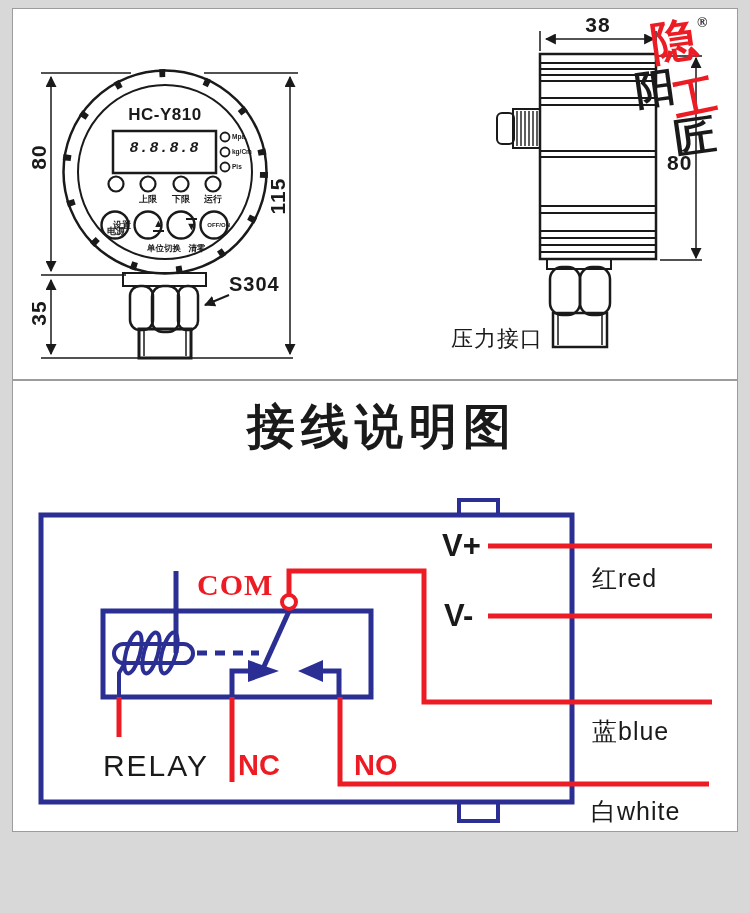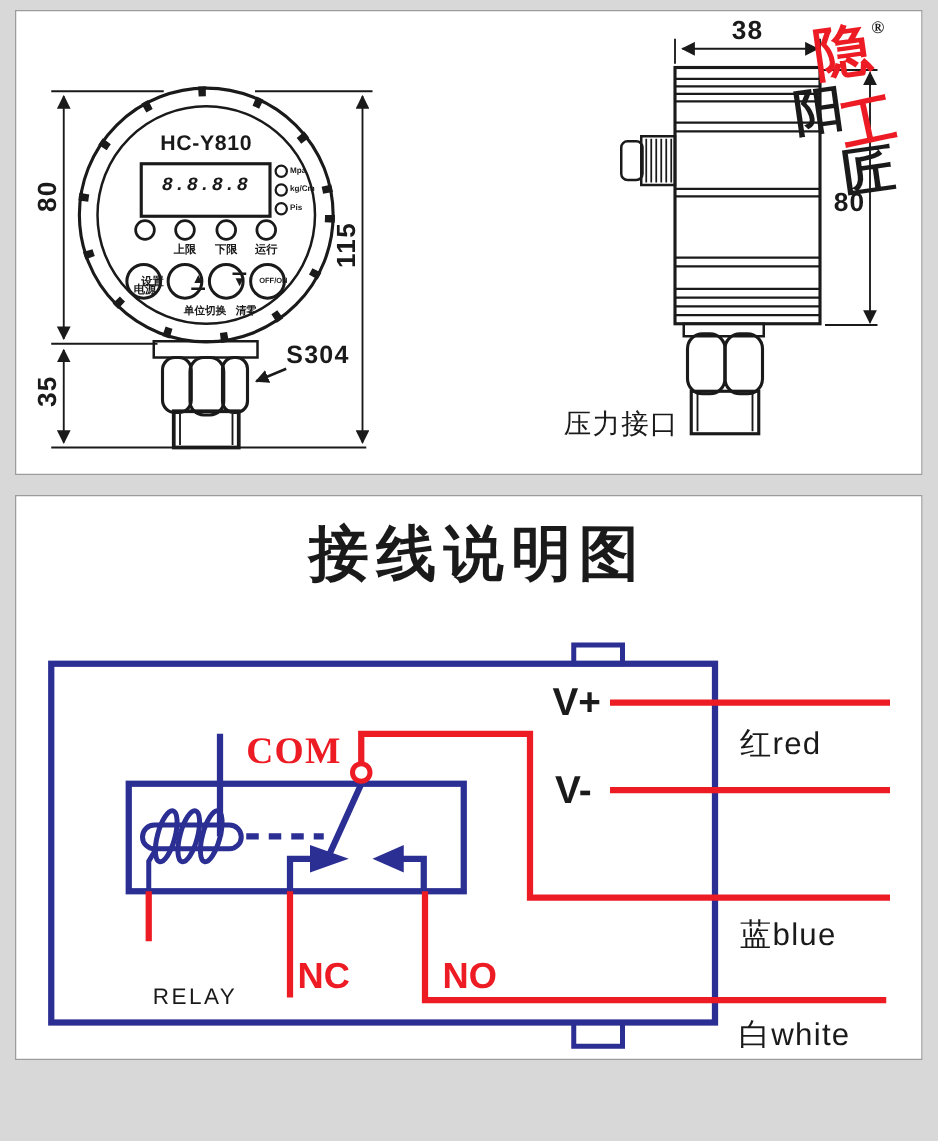--- a/index.html
+++ b/index.html
@@ -4,21 +4,21 @@
 <style>
   :root { --red:#ed1c24; --blue:#2b2e92; --ink:#1a1a1a; }
   html,body { margin:0; padding:0; background:#d8d8d8; }
   #page {
     position:relative; width:750px; height:913px; background:#d8d8d8;
     font-family:"Liberation Sans", sans-serif; color:var(--ink);
     overflow:hidden;
   }
   .panel { position:absolute; background:#ffffff; border:1px solid #9c9c9c; box-sizing:border-box; }
   #panel-top  { left:12px; top:8px;   width:726px; height:372px; }
-  #panel-wiring { left:12px; top:396px; width:726px; height:452px; }
+  #panel-wiring { left:12px; top:380px; width:726px; height:452px; }
   .art { position:absolute; left:0; top:0; }
   .t { position:absolute; white-space:nowrap; }
   .c { text-align:center; }
   .stroke-ink { stroke:var(--ink); fill:none; }
   .fill-ink { fill:var(--ink); }
   .stroke-blue { stroke:var(--blue); fill:none; }
   .fill-blue { fill:var(--blue); }
   .stroke-red { stroke:var(--red); fill:none; }
   .red { color:var(--red); }
   .dim-num { font-size:21px; font-weight:bold; letter-spacing:1px; }
@@ -33,21 +33,21 @@
   .sym { font-size:11px; line-height:1; display:inline-block; }
   .sym-up { border-bottom:2.5px solid var(--ink); padding-bottom:1px; }
   .sym-dn { border-top:2.5px solid var(--ink); padding-top:1px; }
   .sub-lab { font-size:8.5px; font-weight:bold;margin-left:16px; }
   .cn-lab { font-size:22px; letter-spacing:1px; }
   .s304 { font-size:20px; font-weight:bold; letter-spacing:1px; }
   .logo-ch { position:absolute; font-family:"Liberation Serif", serif; font-weight:bold; }
   .wiring-title { font-size:48px; font-weight:bold; letter-spacing:6px; }
   .vlab { font-size:31px; font-weight:bold; }
   .com-lab { font-family:"Liberation Serif", serif; font-size:30px; font-weight:bold; color:var(--red); letter-spacing:1px; }
-  .relay-lab { font-size:18px; letter-spacing:2px;margin-top:22px; }
+  .relay-lab { font-size:30px; letter-spacing:2px; }
   .ncno-lab { font-size:29px; font-weight:bold; color:var(--red); }
   .wire-lab { font-size:25px; letter-spacing:1px; }
 </style>
 </head>
 <body>
 
 <div id="page">
 
   <div id="panel-top" class="panel">
 

